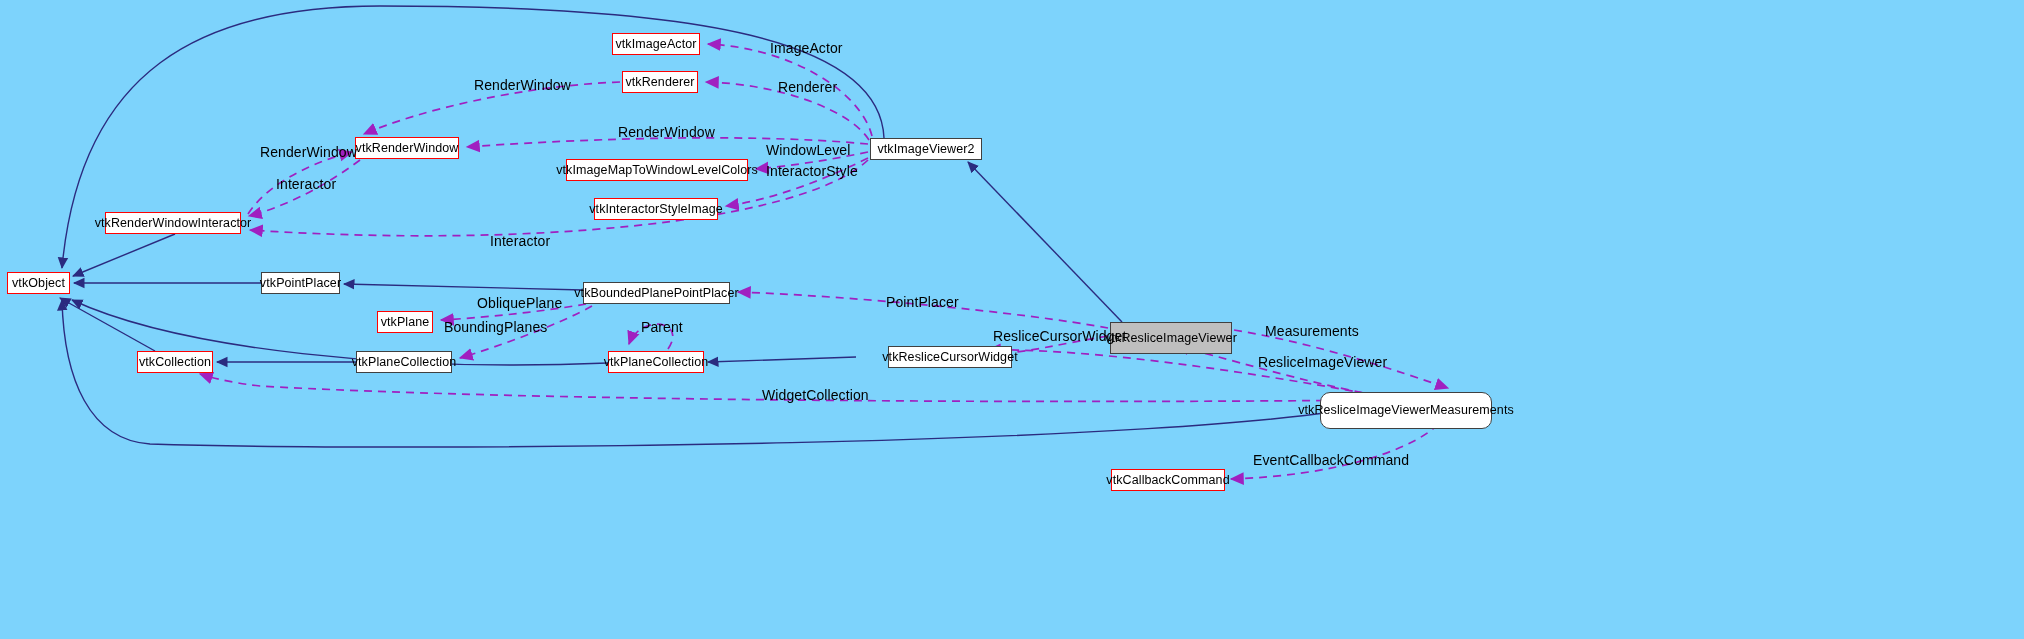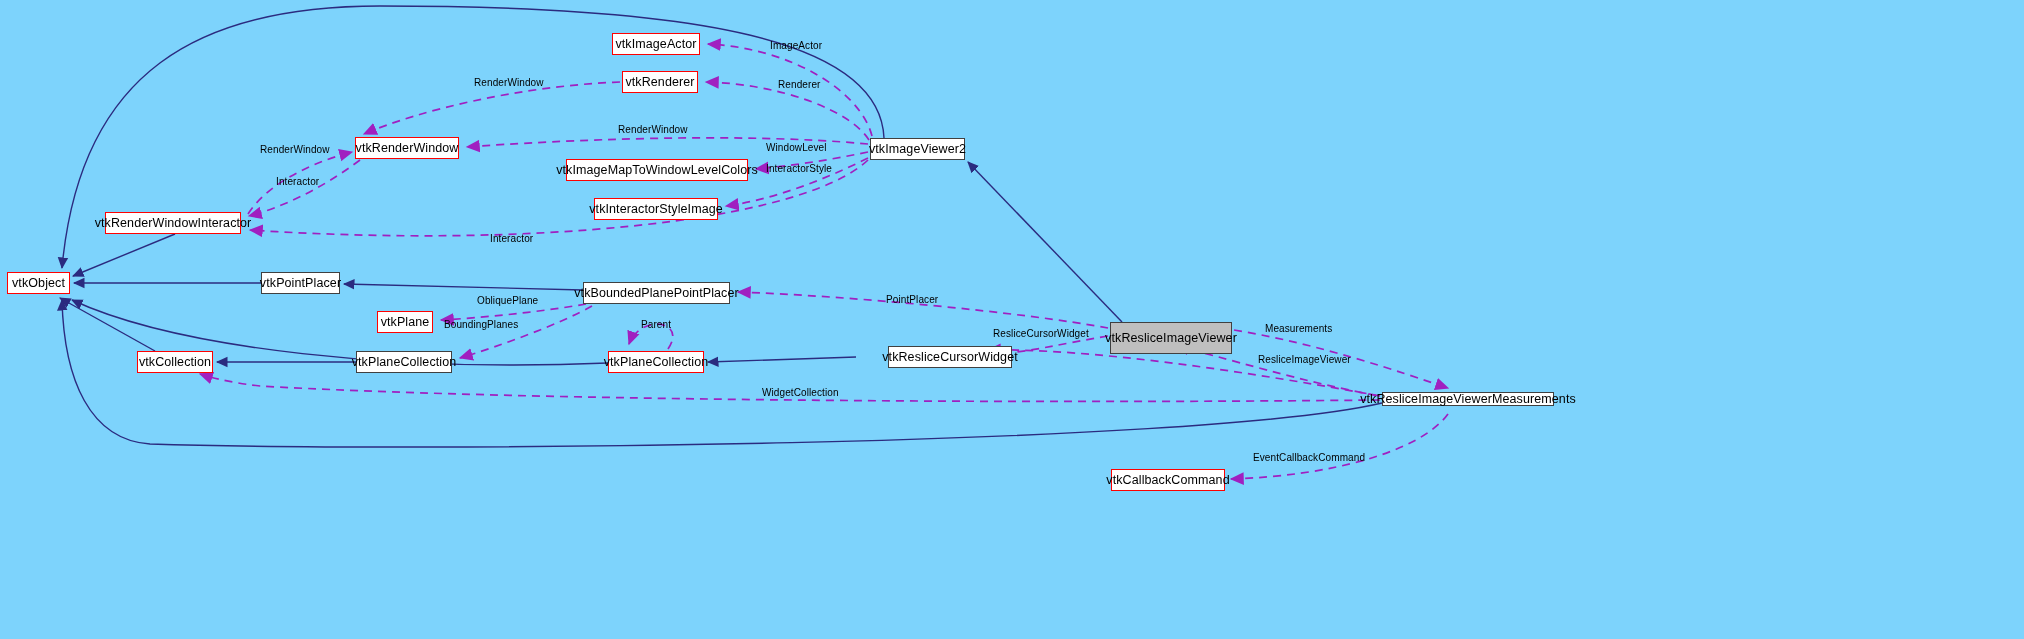--- a/index.html
+++ b/index.html
@@ -43,21 +43,21 @@
   }
   .node.black {
     border-color: #404040;
   }
   .node.focus {
     border-color: #404040;
     background: #bfbfbf;
   }
   .edge-label {
     position: absolute;
-    font-size: 10px;
+    font-size: 14px;
     color: #000000;
     white-space: nowrap;
     background: transparent;
     line-height: 1;
     letter-spacing: 0.1px;
   }
 </style>
 </head>
 <body>
 
@@ -187,29 +187,29 @@
   </div>
 
   <div class="node red" style="left:608px;top:351px;width:96px;height:22px;">
     <span>vtkPlaneCollection</span>
   </div>
 
   <div class="node black" style="left:888px;top:346px;width:124px;height:22px;">
     <span>vtkResliceCursorWidget</span>
   </div>
 
-  <div class="node black" style="left:870px;top:138px;width:95px;height:22px;">
+  <div class="node black" style="left:870px;top:138px;width:112px;height:22px;">
     <span>vtkImageViewer2</span>
   </div>
 
   <div class="node focus" style="left:1110px;top:322px;width:122px;height:32px;">
     <span>vtkResliceImageViewer</span>
   </div>
 
-  <div class="node black" style="left:1382px;top:392px;width:172px;height:14px;">
+  <div class="node black" style="left:1320px;top:392px;width:172px;height:37px;border-radius:10px;">
     <span>vtkResliceImageViewerMeasurements</span>
   </div>
 
   <div class="node red" style="left:1111px;top:469px;width:114px;height:22px;">
     <span>vtkCallbackCommand</span>
   </div>
 
   <div class="edge-label" style="left:770px;top:41px;">ImageActor</div>
   <div class="edge-label" style="left:474px;top:78px;">RenderWindow</div>
   <div class="edge-label" style="left:778px;top:80px;">Renderer</div>

